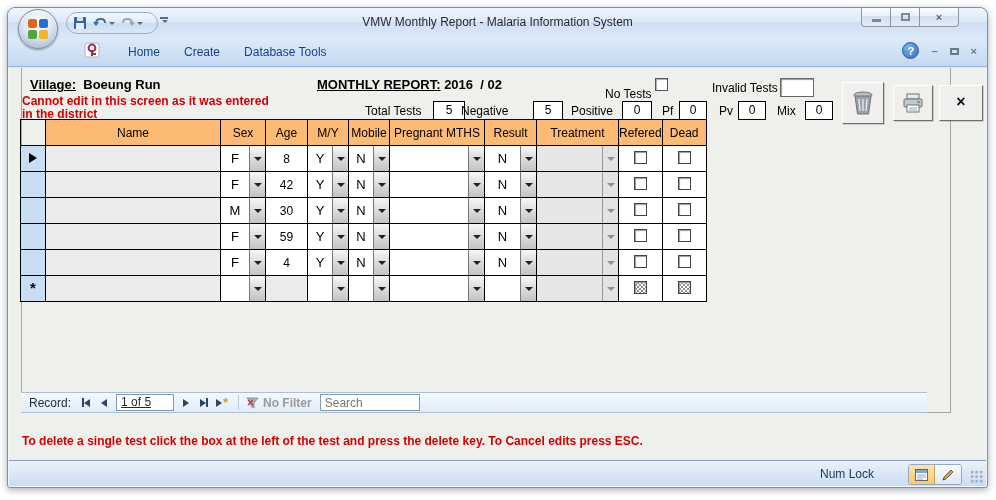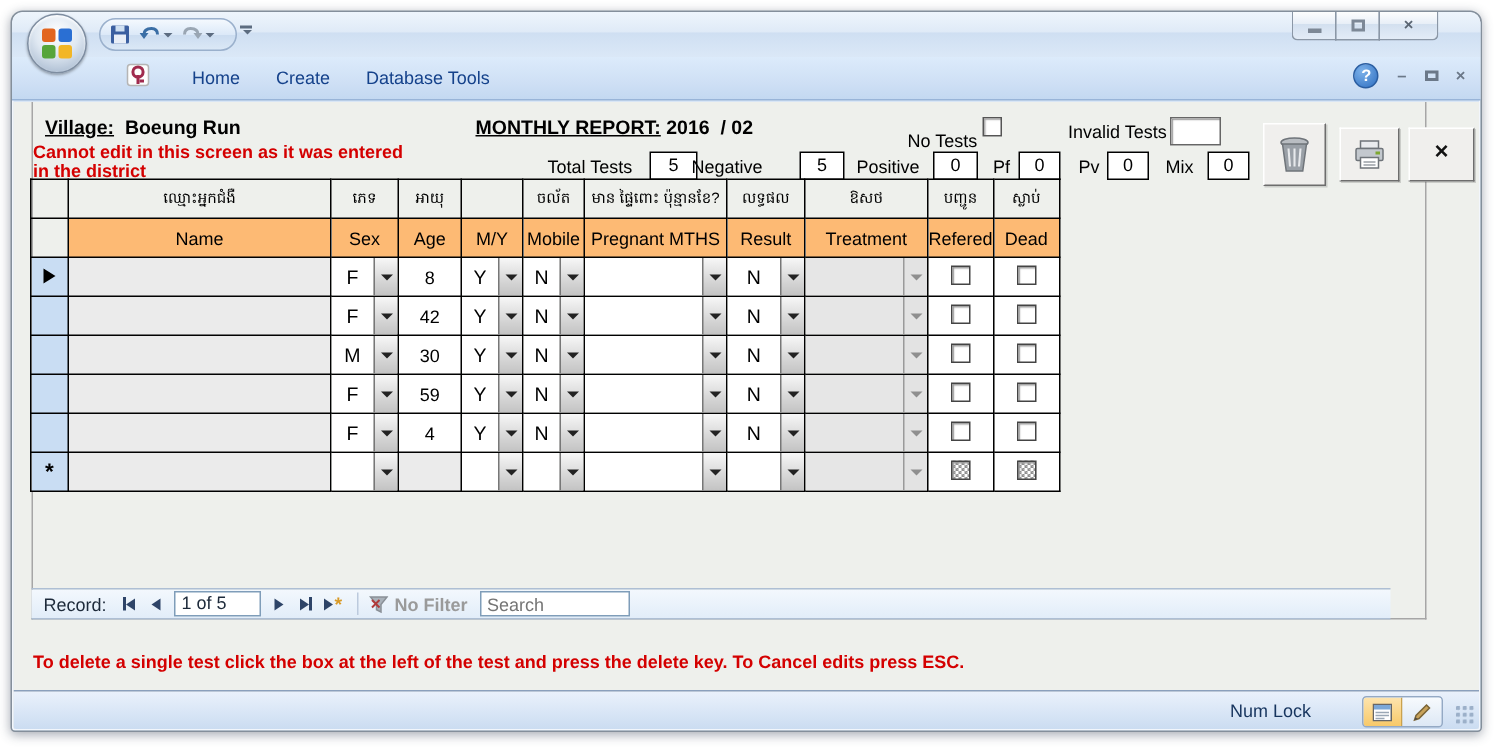--- a/index.html
+++ b/index.html
@@ -99,21 +99,21 @@
   
   .recnav { position:absolute; left:12px; top:324px; width:906px; height:21px;
             background:linear-gradient(#f3f8fd,#e2edf9); border-top:1px solid #aebfd4; border-bottom:1px solid #aebfd4;
             display:flex; align-items:center; font-size:12px; color:#1d2a3a; }
   .recnav .navlbl { margin:0 6px 0 8px; }
   .navbtn { width:18px; height:17px; display:flex; align-items:center; justify-content:center; }
   .tri { width:0; height:0; }
   .tri.left  { border-top:4px solid transparent; border-bottom:4px solid transparent; border-right:6px solid #2e4468; }
   .tri.right { border-top:4px solid transparent; border-bottom:4px solid transparent; border-left:6px solid #2e4468; }
   .vbar { width:2px; height:9px; background:#2e4468; }
-  .posbox { width:58px; height:17px; background:#fff; border:1px solid #7f9db9; font-size:12px; padding-left:4px; line-height:15px; margin:0 3px; }
+  .posbox { width:58px; height:17px; background:#fff; border:1px solid #7f9db9; font-size:12px; padding-left:4px; line-height:15px; margin:0 3px;text-decoration:underline; }
   .navsep { width:1px; height:15px; background:#bccadd; margin:0 7px; }
   .nofilter { display:flex; align-items:center; gap:4px; color:#9a9a9a; font-weight:bold;justify-content:flex-end; }
   .searchbox { width:100px; height:17px; border:1px solid #7f9db9; font-size:12px; padding:0 4px; margin-left:8px;
                font-family:"Liberation Sans",sans-serif; color:#444; background:#fff; }
   .newstar { color:#d99a26; font-weight:bold; font-size:13px; margin-left:1px; line-height:10px; }
 
   
   .instruction { position:absolute; left:13px; top:367px; font-size:12px; }
   .statusbar { position:absolute; left:0; right:0; bottom:0; height:26px;
                background:linear-gradient(#eaf1fb,#d9e6f6 55%,#cbdcf1); border-top:1px solid #8ba0bc;
@@ -162,20 +162,21 @@
               <path d="M11 6 Q11 2 6 2 Q2 2 2 6" fill="none" stroke="#9aa6b3" stroke-width="2"></path>
               <path d="M14 5 L8 5 L11 9 Z" fill="#9aa6b3"></path>
             </svg>
           <i class="mini-arr"></i>
         </span>
       </div>
       <div class="qat-more">
         <span class="bar"></span>
         <i class="mini-arr"></i>
       </div>
+      <div class="title">VMW Monthly Report - Malaria Information System</div>
       <div class="winbtns">
         <div class="winbtn">
             <span class="glyph-min"></span>
           </div>
         <div class="winbtn">
             <span class="glyph-max"></span>
           </div>
         <div class="winbtn">
             <span>×</span>
           </div>
@@ -264,33 +265,20 @@
             <col style="width:42px">
           <col style="width:41px">
             <col style="width:41px">
             <col style="width:95px">
             <col style="width:52px">
           <col style="width:82px">
             <col style="width:43px">
             <col style="width:44px">
         </colgroup>
         <tbody>
-            <tr>
-          <td class="blankhdr"></td>
-          <td class="hk">ឈ្មោះអ្នកជំងឺ</td>
-          <td class="hk">ភេទ</td>
-          <td class="hk">អាយុ</td>
-          <td class="hk"></td>
-          <td class="hk">ចល័ត</td>
-          <td class="hk">មាន ផ្ទៃពោះ ប៉ុន្មានខែ?</td>
-          <td class="hk">លទ្ធផល</td>
-          <td class="hk">ឱសថ</td>
-          <td class="hk">បញ្ជូន</td>
-          <td class="hk">ស្លាប់</td>
-        </tr>
         <tr>
           <td class="blankhdr"></td>
           <td class="he">Name</td>
           <td class="he">Sex</td>
           <td class="he">Age</td>
           <td class="he">M/Y</td>
           <td class="he">Mobile</td>
           <td class="he">Pregnant MTHS</td>
           <td class="he">Result</td>
           <td class="he">Treatment</td>

